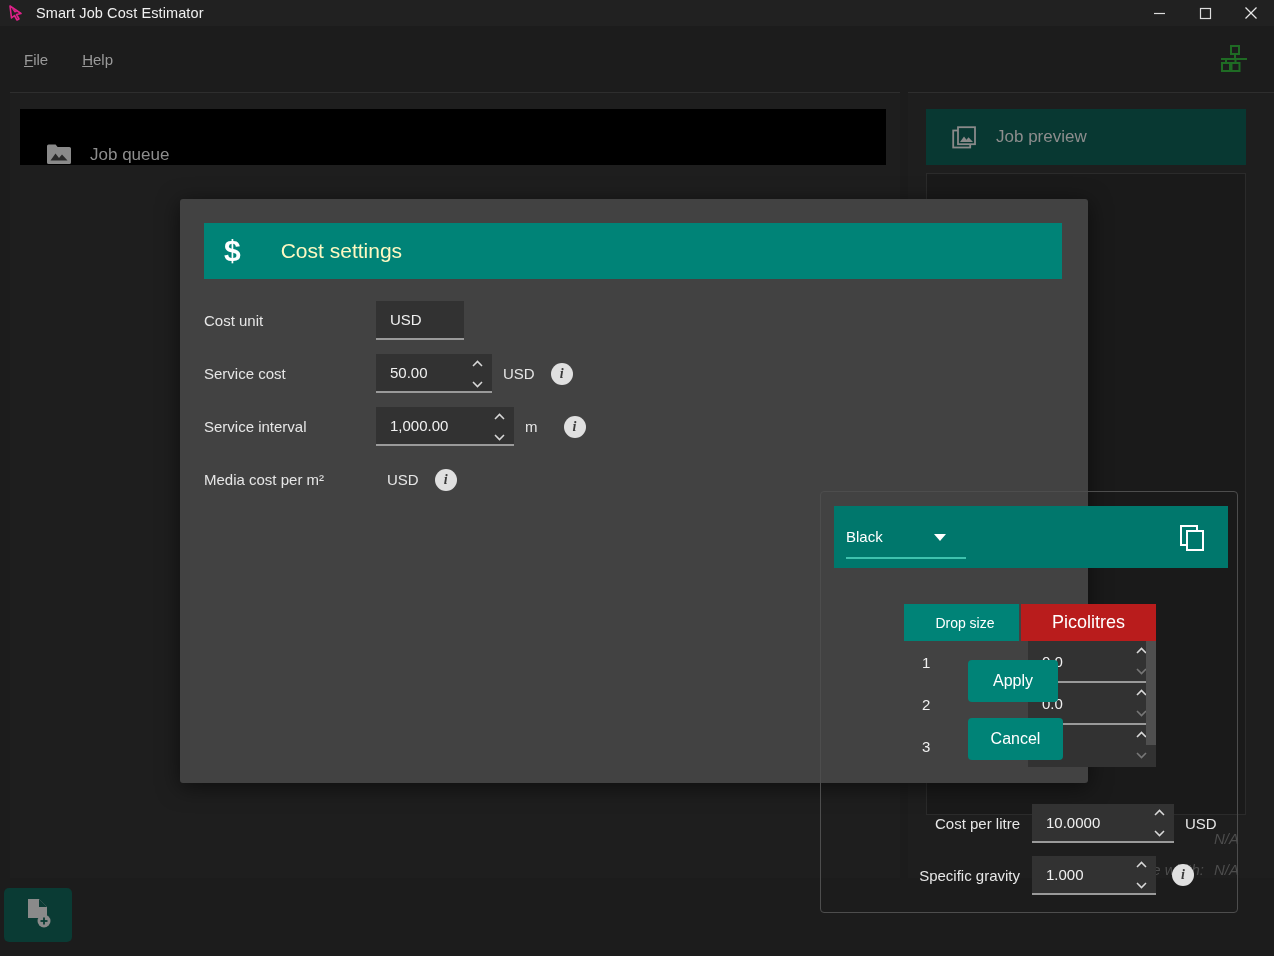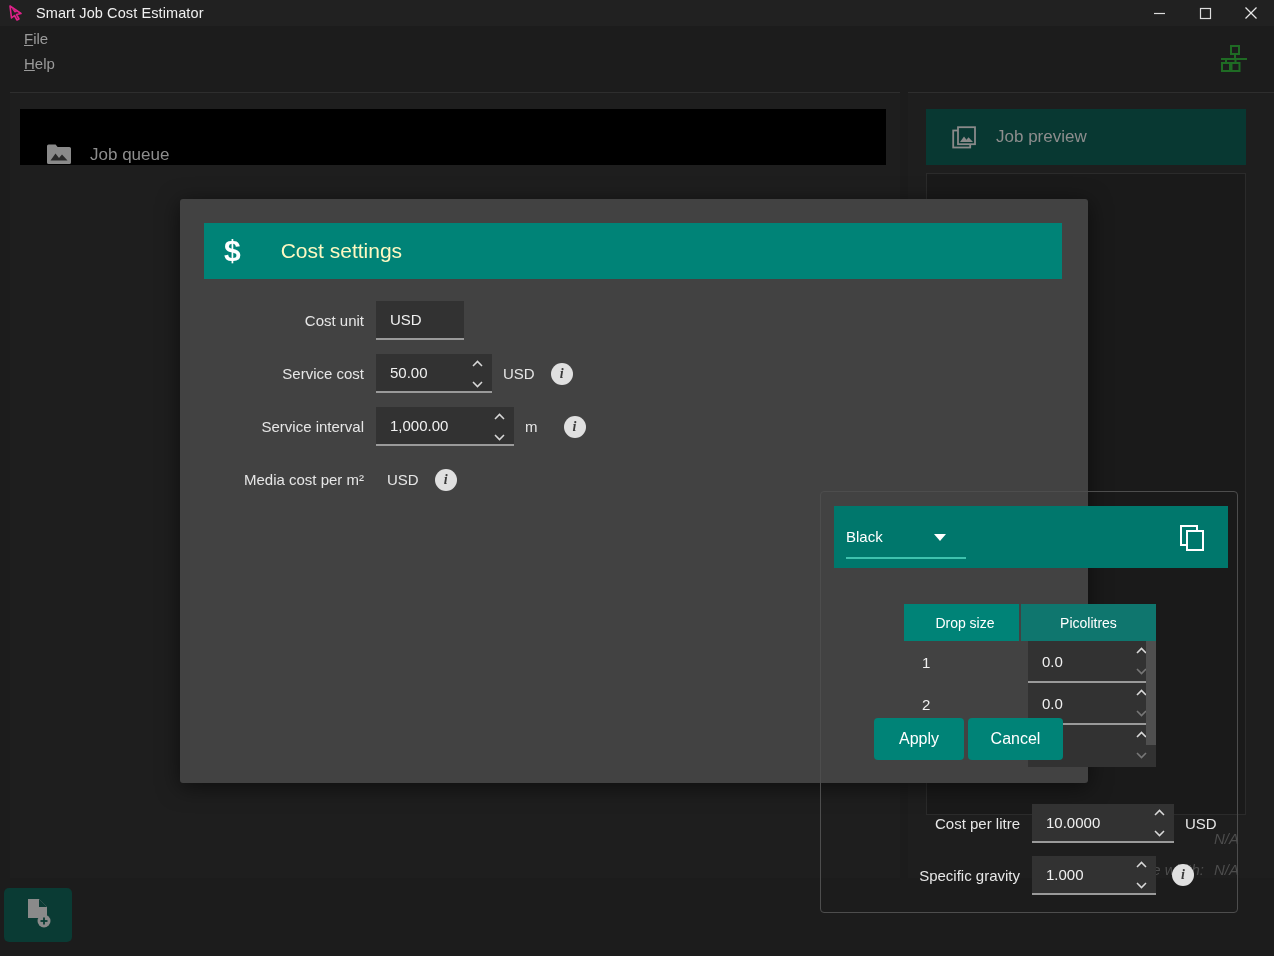--- a/index.html
+++ b/index.html
@@ -28,21 +28,21 @@
     display: flex; align-items: center; justify-content: center;
     color: #e0e0e0;
   }
   .winbtn svg { display: block; }
 
   
   .menubar {
     position: absolute; top: 26px; left: 0;
     width: 1274px; height: 66px;
     background: #1c1c1c;
-    display: flex; align-items: flex-start; flex-direction: column;
+    display: flex; align-items: center;
   }
   .menu-item {
     font-size: 15px; color: #9a9a9a;
     margin-left: 14px; padding: 4px 10px;
   }
   .menu-item .u { text-decoration: underline; }
   .network-icon { position: absolute; right: 24px; top: 44px; width: 30px; height: 30px; }
 
   
   .queue-panel {
@@ -124,21 +124,21 @@
     font-size: 30px; font-weight: bold; color: #ffffff;
     line-height: 1;
   }
   .dialog-title { font-size: 21px; color: #fef9c3; margin-left: 24px; }
 
   
   .left-col { position: absolute; left: 24px; top: 95px; width: 420px; }
   .frow { display: flex; align-items: center; height: 53px; }
   .flabel {
     font-size: 15px; color: #e6e6e6;
-    text-align: right; width: 172px; flex: none; padding-right: 12px;
+    text-align: left; width: 172px; flex: none; padding-right: 12px;
   }
   .unit { font-size: 15px; color: #e6e6e6; margin-left: 11px; }
 
   .field {
     position: relative;
     background: #323232;
     border-bottom: 2px solid #9a9a9a;
     height: 39px;
     display: flex; align-items: center;
   }
@@ -198,21 +198,21 @@
   
   .drop-table { position: absolute; left: 724px; top: 405px; width: 252px; }
   .dt-head { display: flex; height: 37px; }
   .dt-head .c1 {
     width: 124px; background: #008377; color: #ffffff; font-size: 14px;
     display: flex; align-items: center; justify-content: center;
     border-right: 2px solid #424242;
     padding-left: 7px;
   }
   .dt-head .c2 {
-    width: 144px; background: #0f766e; color: #ffffff; font-size: 14px;
+    width: 144px; background: #b91c1c; color: #ffffff; font-size: 18px;
     display: flex; align-items: center; justify-content: center;
   }
   .dt-row { display: flex; height: 42px; align-items: center; }
   .dt-row .c1 {
     width: 124px; font-size: 15px; color: #f0f0f0;
     display: flex; align-items: center; padding-left: 18px;
   }
   .dt-row .c2 { width: 128px; position: relative; }
   .dt-row .c2 .field { height: 42px; border-bottom: 2px solid #9a9a9a; }
   .dt-row:last-child .c2 .field { border-bottom: none; }
@@ -224,21 +224,21 @@
 
   
   .right-fields { position: absolute; left: 640px; top: 598px; width: 418px; }
   .rrow { display: flex; align-items: center; height: 52px; justify-content: flex-start; }
   .rlabel {
     font-size: 15px; color: #e6e6e6;
     text-align: right; width: 212px; flex: none; padding-right: 12px;
   }
 
   
-  .btnrow { position: absolute; right: 25px; bottom: 23px; display: flex; gap: 4px; }
+  .btnrow { position: absolute; right: 25px; bottom: 23px; display: flex; gap: 16px; flex-direction: column; }
   .btn {
     background: #008377; color: #ffffff;
     font-size: 16px; border: none; border-radius: 4px;
     width: 90px; height: 42px;
     display: flex; align-items: center; justify-content: center;
   }
   .btn.wide { width: 95px; }
 </style>
 </head>
 <body>

